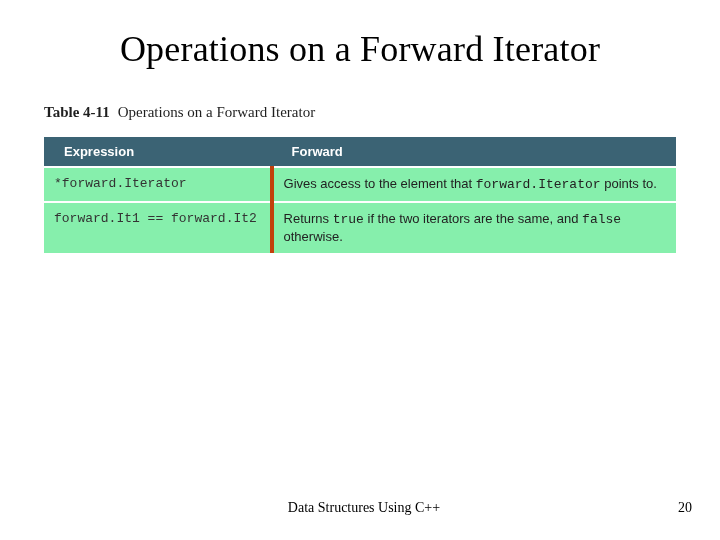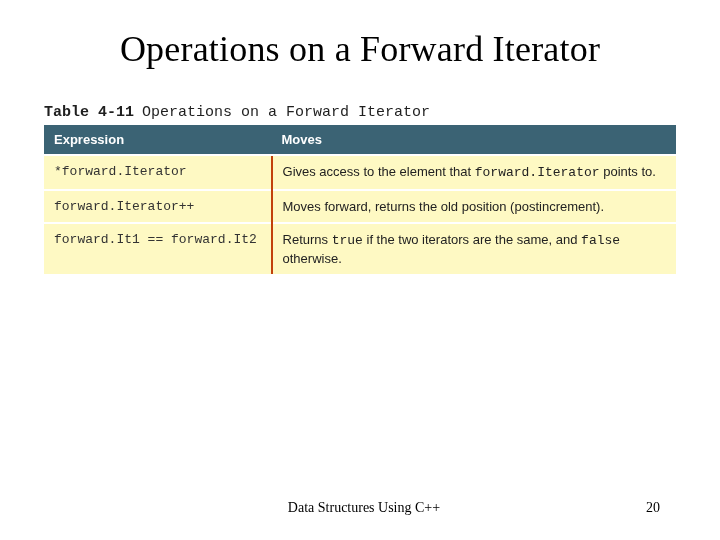--- a/index.html
+++ b/index.html
@@ -23,24 +23,24 @@
     font-weight: 400;
     text-align: center;
     padding-top: 28px;
     padding-bottom: 10px;
     letter-spacing: 0.2px;
   }
   .table-wrap {
     margin: 24px 44px 0 44px;
   }
   .table-caption {
-    font-family: Liberation Mono, monospace;
+    font-family: Liberation Serif, serif;
     font-size: 15px;
     color: #1f1f1f;
-    margin-bottom: 4px;
+    margin-bottom: 16px;
   }
   .table-caption .tnum {
     font-weight: 700;
   }
   .table-caption .sep {
     display: inline-block;
     width: 8px;
   }
   table.ops {
     width: 100%;
@@ -49,41 +49,41 @@
     font-size: 13px;
     table-layout: fixed;
   }
   table.ops col.c1 { width: 36%; }
   table.ops col.c2 { width: 64%; }
   table.ops thead th {
     background: #3b6374;
     color: #fff;
     font-weight: 700;
     text-align: left;
-    padding: 7px 10px;
+    padding: 7px 20px;
     border: none;
   }
   table.ops tbody td {
-    background: #fef9c3;
+    background: #86efac;
     padding: 7px 10px;
     vertical-align: top;
     line-height: 1.35;
     color: #222;
   }
   table.ops tbody td.expr {
     font-family: "Courier New", Courier, monospace;
     font-size: 13px;
     color: #333;
     white-space: nowrap;
   }
   table.ops tbody tr td {
     border-top: 2px solid #fff;
   }
   table.ops tbody td + td {
-    border-left: 2px solid #c2410c;
+    border-left: 4px solid #c2410c;
   }
   .effect code, .effect .mono {
     font-family: "Courier New", Courier, monospace;
   }
   .footer {
     position: absolute;
     bottom: 20px;
     left: 0;
     right: 0;
     height: 20px;
@@ -92,21 +92,21 @@
     margin-left: 8px;
   }
   .footer-center {
     position: absolute;
     left: 0;
     right: 0;
     text-align: center;
   }
   .footer-right {
     position: absolute;
-    right: 60px;
+    right: 28px;
   }
 </style>
 </head>
 <body>
 
 <div class="slide">
 
   <div class="title">Operations on a Forward Iterator</div>
 
   <div class="table-wrap">
@@ -115,34 +115,28 @@
     </div>
 
     <table class="ops">
       <colgroup>
           <col class="c1">
           <col class="c2">
         </colgroup>
       <thead>
         <tr>
           <th>Expression</th>
-          <th>Moves</th>
+          <th>Forward</th>
         </tr>
       </thead>
       <tbody>
         <tr>
           <td class="expr">*forward.Iterator</td>
           <td class="effect">
             <span>Gives access to the element that </span><span class="mono">forward.Iterator</span><span> points to.</span>
-          </td>
-        </tr>
-        <tr>
-          <td class="expr">forward.Iterator++</td>
-          <td class="effect">
-            <span>Moves forward, returns the old position (postincrement).</span>
           </td>
         </tr>
         <tr>
           <td class="expr">forward.It1 == forward.It2</td>
           <td class="effect">
             <span>Returns </span><span class="mono">true</span><span> if the two iterators are the same, and </span><span class="mono">false</span><span> otherwise.</span>
           </td>
         </tr>
       </tbody>
     </table>

